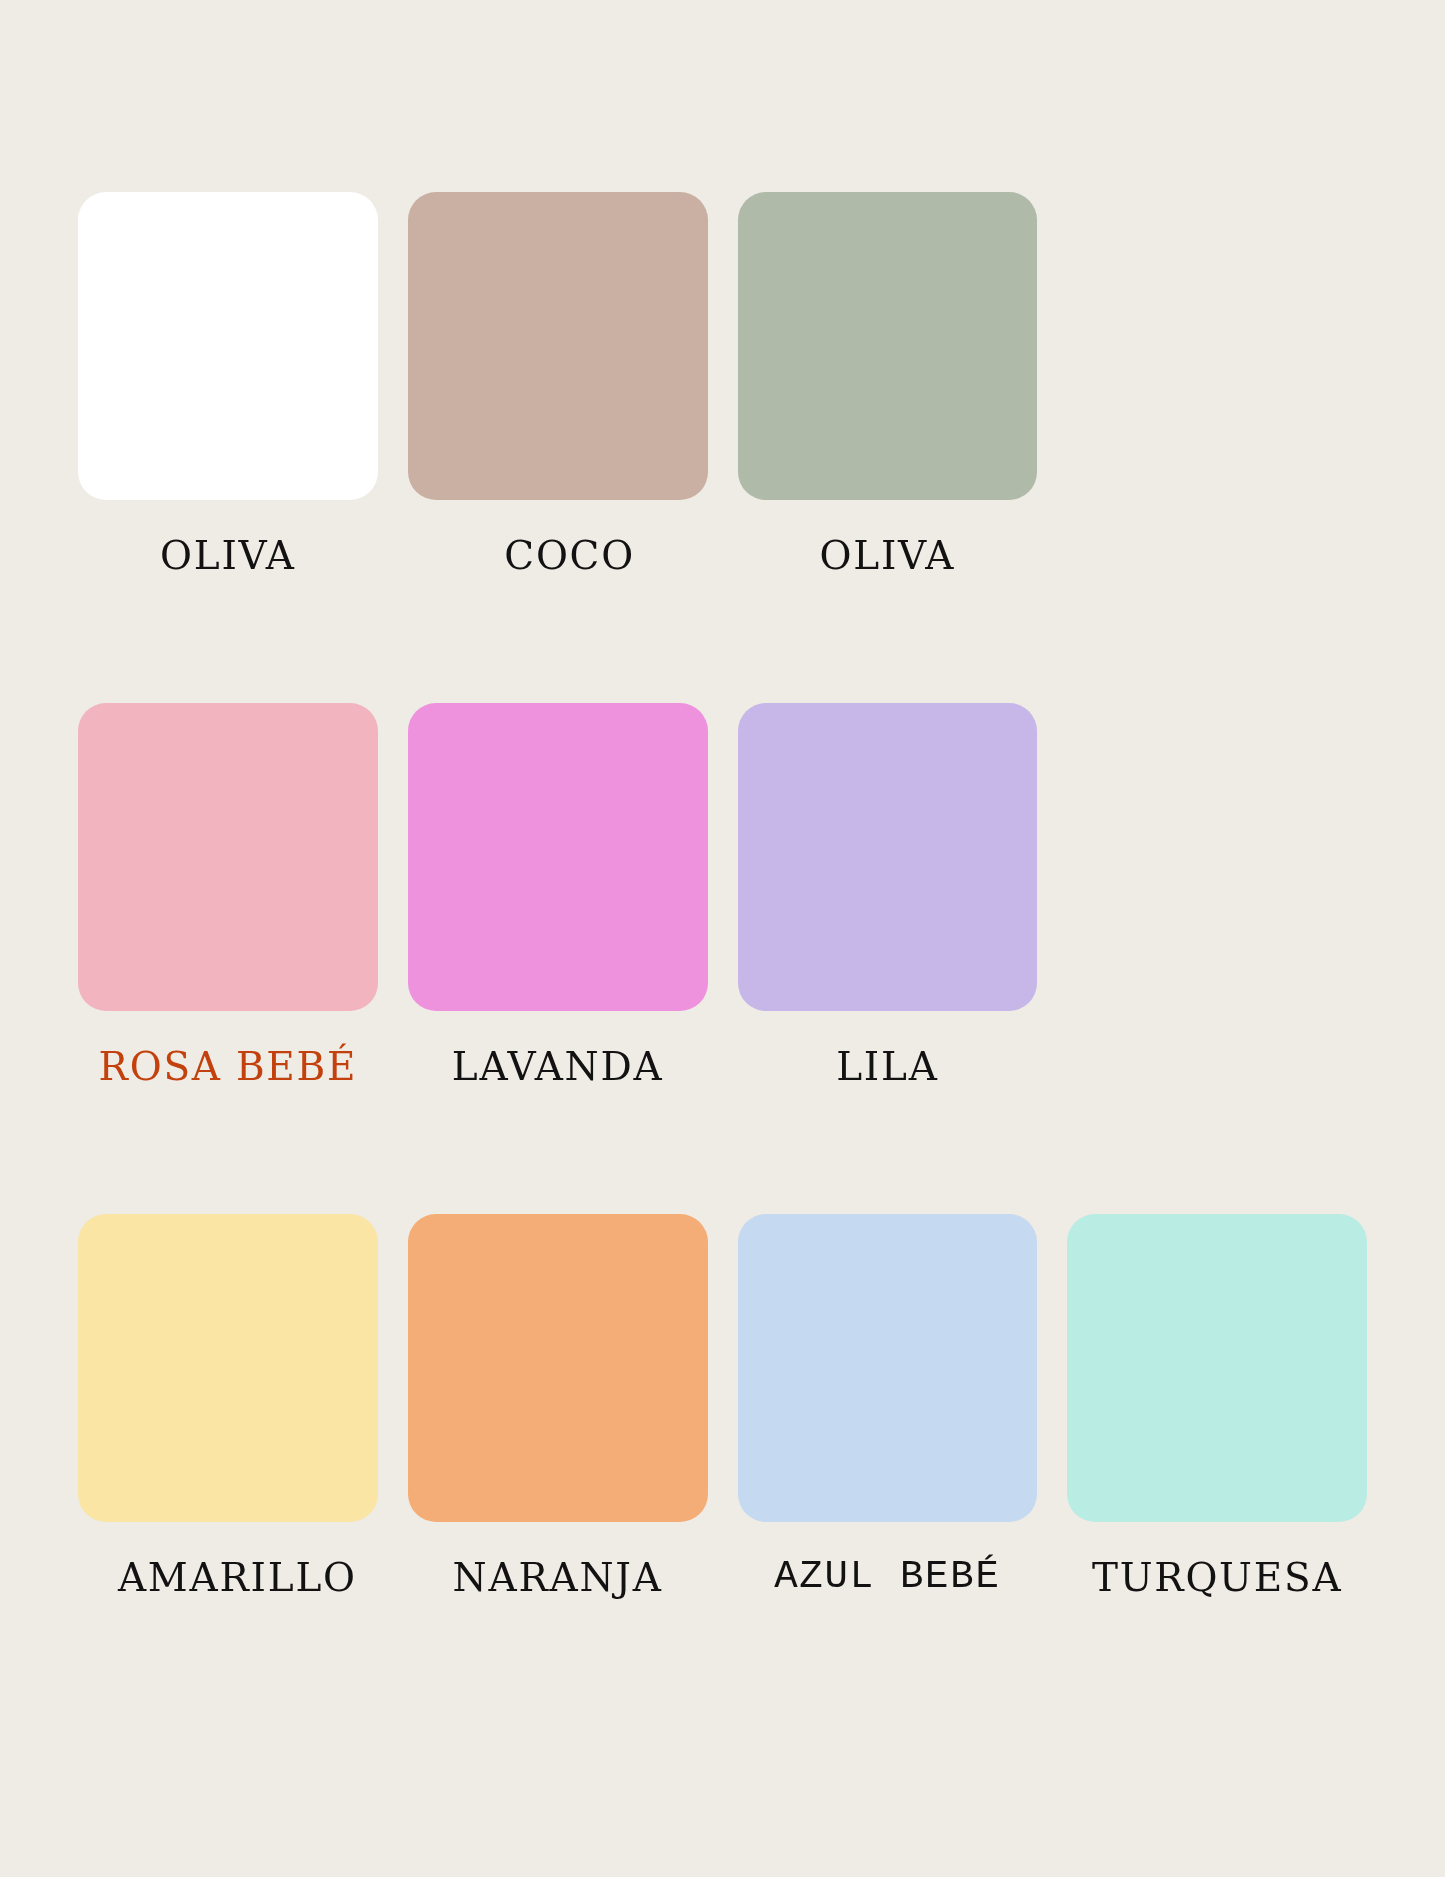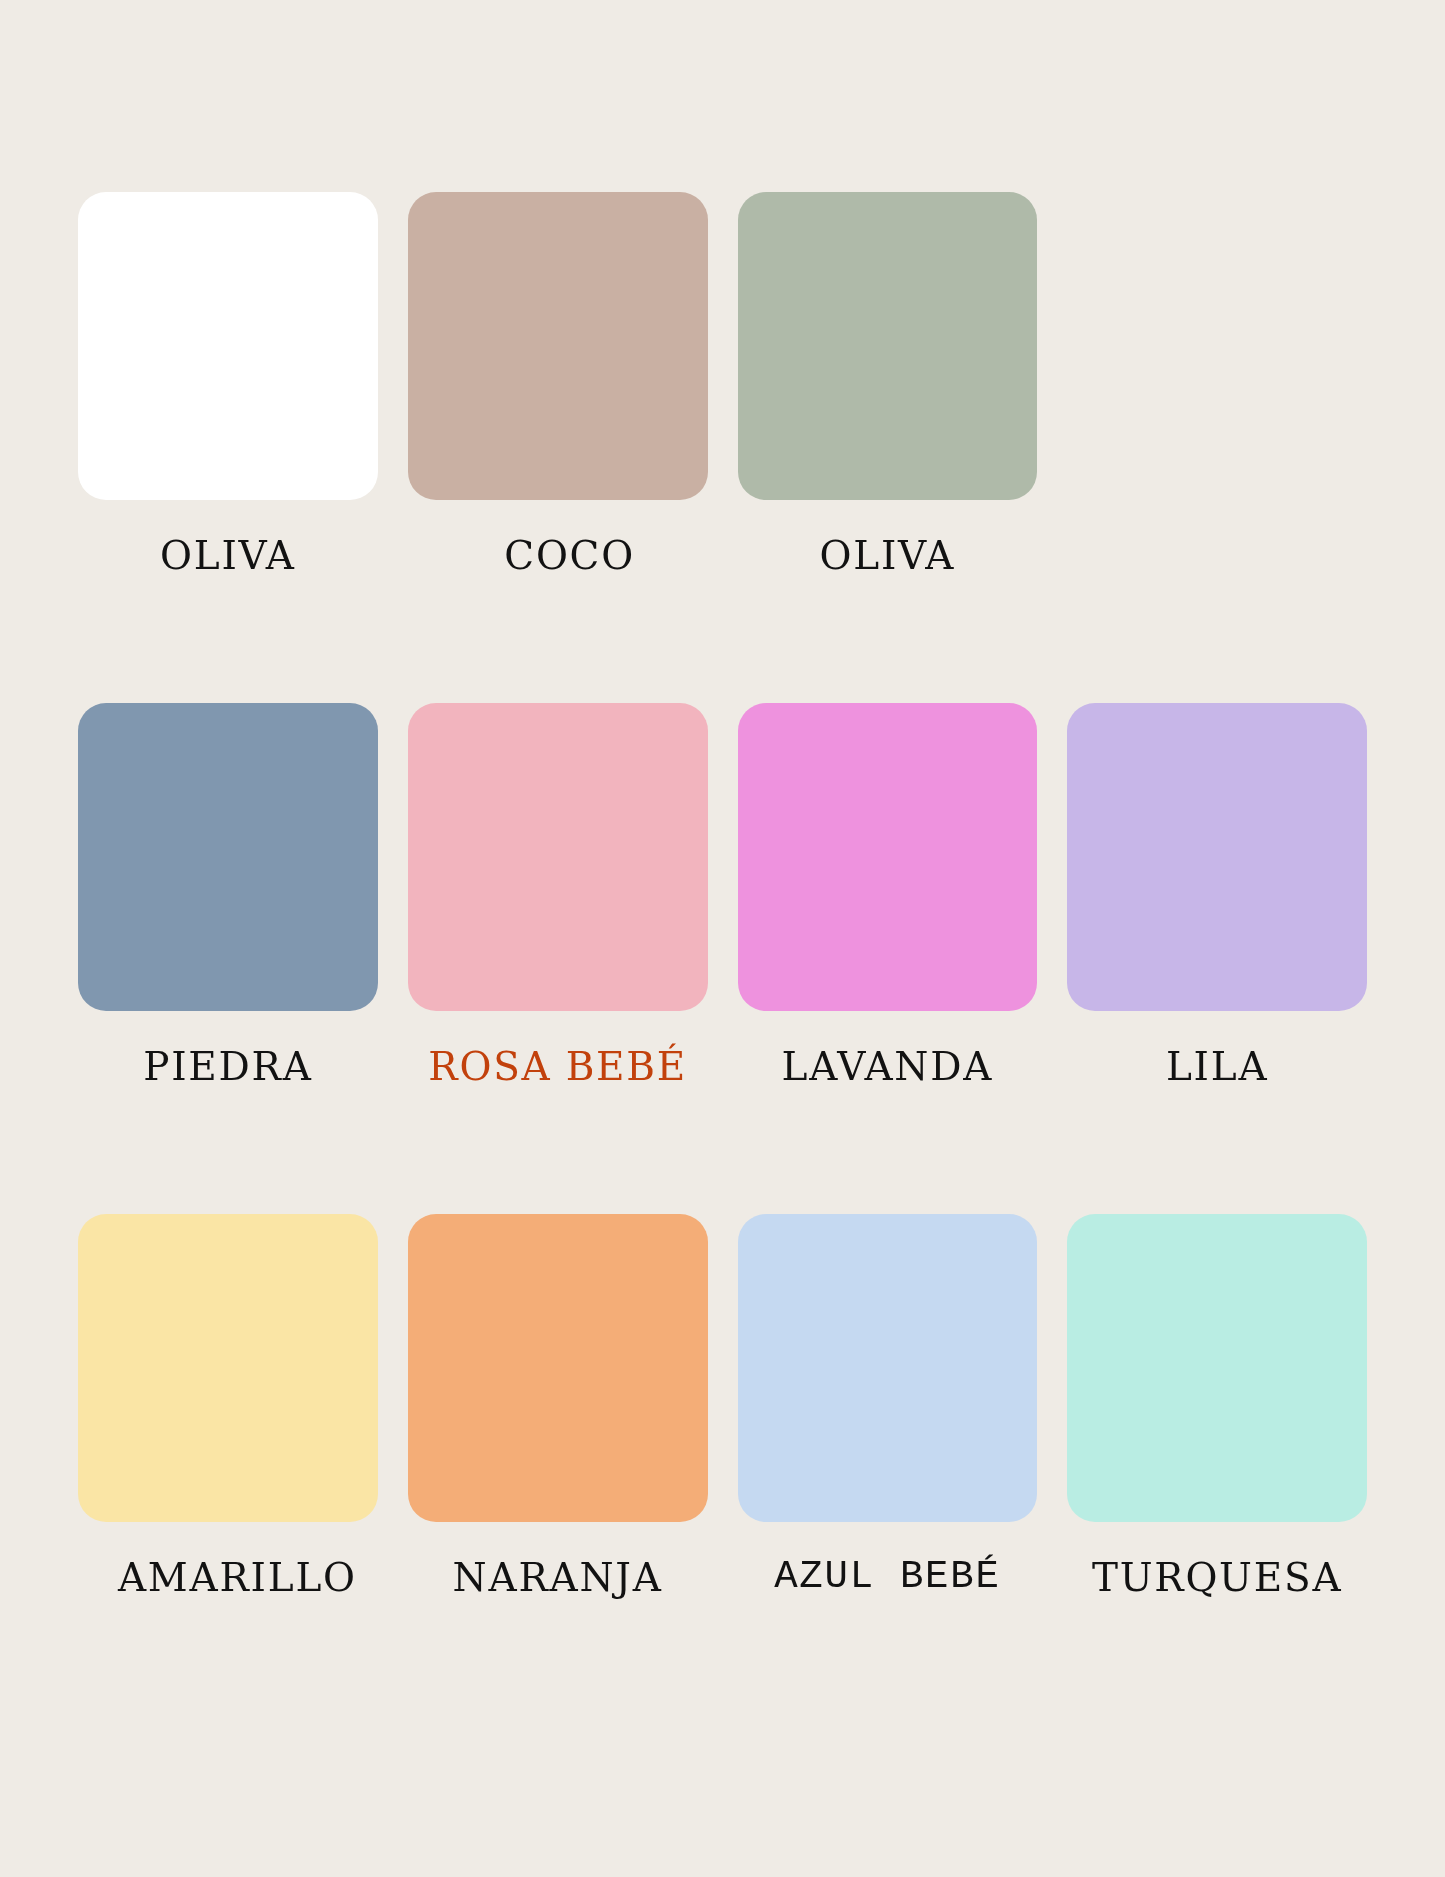--- a/index.html
+++ b/index.html
@@ -76,24 +76,20 @@
     <div class="swatch-cell">
       <div class="swatch-chip" style="background-color: rgb(175, 186, 169);"></div>
       <div class="swatch-label" style="color: rgb(18, 18, 18);">OLIVA</div>
     </div>
   </div>
 
   <div class="row-gap-a"></div>
 
   <div class="swatch-row">
     <div class="swatch-cell">
-      <div class="swatch-chip" style="background-color: rgb(128, 151, 175);"></div>
-      <div class="swatch-label" style="color: rgb(18, 18, 18);">PIEDRA</div>
-    </div>
-    <div class="swatch-cell">
       <div class="swatch-chip" style="background-color: rgb(242, 180, 190);"></div>
       <div class="swatch-label" style="color: #c2410c;">ROSA BEBÉ</div>
     </div>
     <div class="swatch-cell">
       <div class="swatch-chip" style="background-color: rgb(238, 146, 222);"></div>
       <div class="swatch-label" style="color: rgb(18, 18, 18);">LAVANDA</div>
     </div>
     <div class="swatch-cell">
       <div class="swatch-chip" style="background-color: rgb(199, 182, 232);"></div>
       <div class="swatch-label" style="color: rgb(18, 18, 18);">LILA</div>

